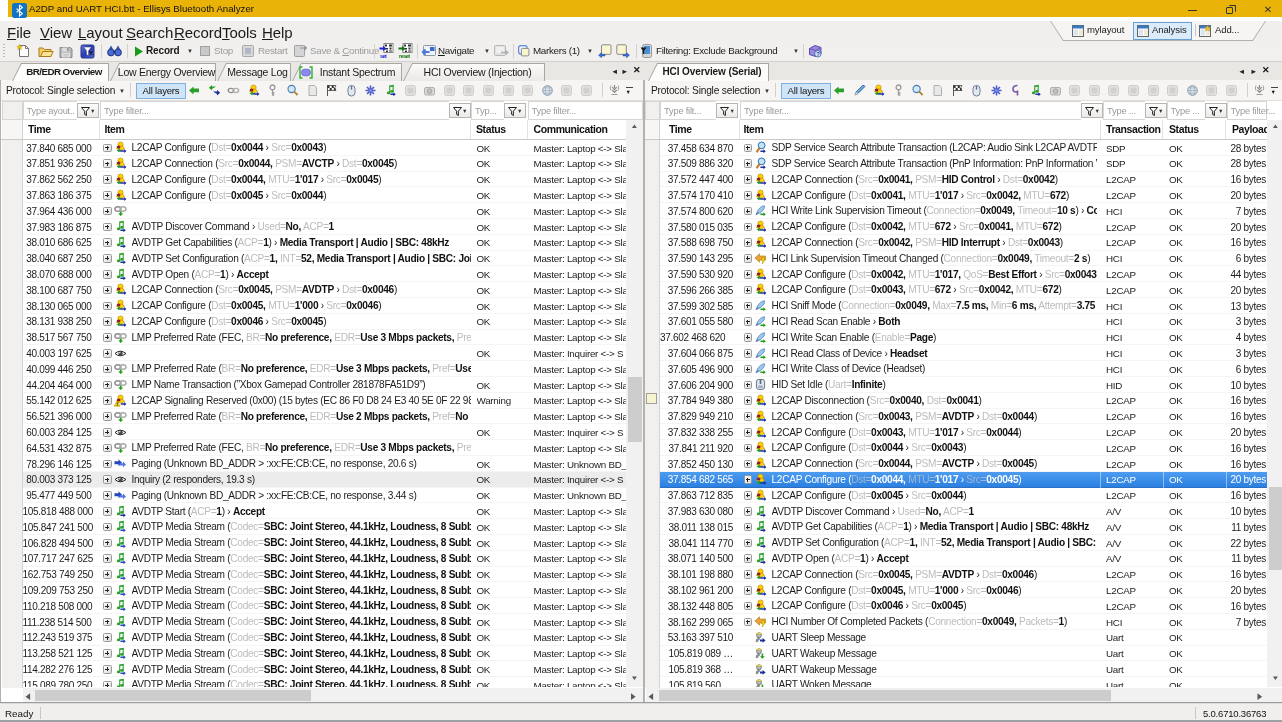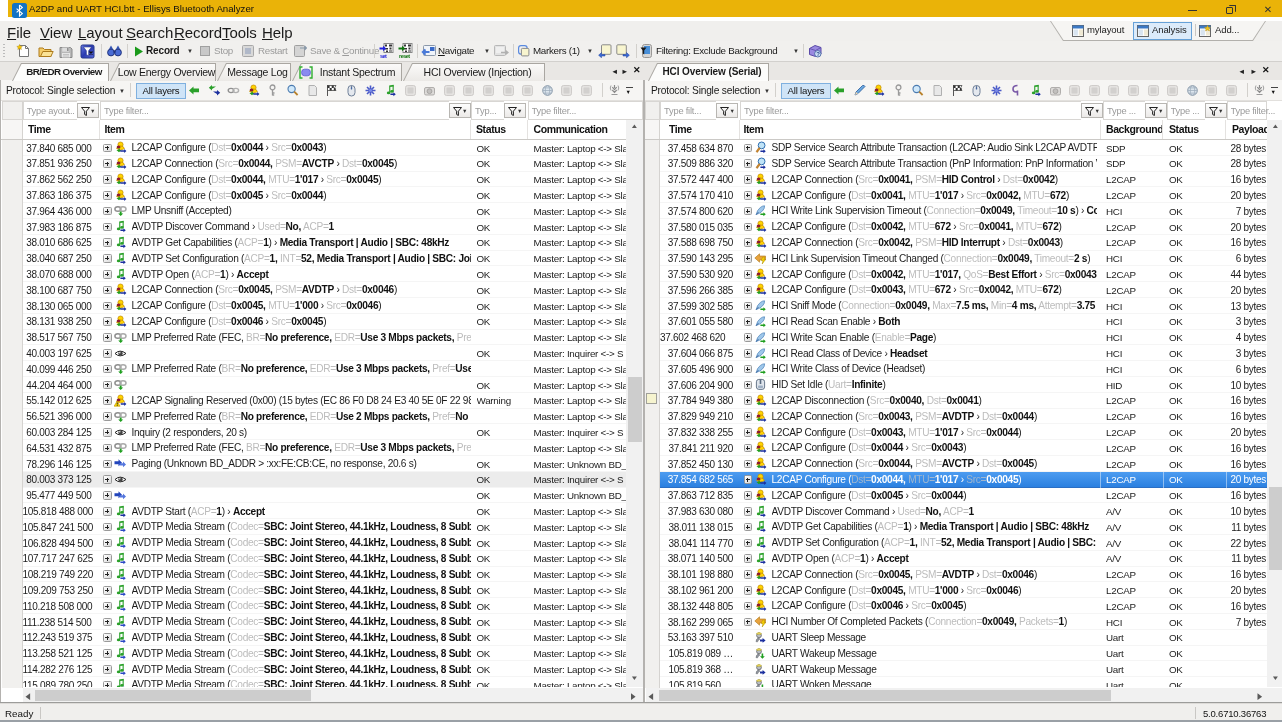--- a/index.html
+++ b/index.html
@@ -557,21 +557,20 @@
         <span class="itx" style="left:109px;width:339px">L2CAP Configure (<i>Dst=</i><b>0x0045</b> › <i>Src=</i><b>0x0044</b>)</span>
         <span class="st" style="left:454px;width:48px">OK</span>
         <span class="st" style="left:511px;width:92px">Master: Laptop &lt;-&gt; Sla</span>
       </div>
 <div class="row" style="top:63.2px">
         <span class="tm" style="left:0px;width:69px">37.964 436 000</span>
         <span class="exp" style="left:80.5px"></span>
         <svg class="ric" style="left:91px;top:1.2px" width="13" height="13" viewBox="0 0 13 13">
           <use href="#chain"></use>
         </svg>
-        <span class="itx" style="left:109px;width:339px">LMP Unsniff (Accepted)</span>
         <span class="st" style="left:454px;width:48px">OK</span>
         <span class="st" style="left:511px;width:92px">Master: Laptop &lt;-&gt; Sla</span>
       </div>
 <div class="row" style="top:79.0px">
         <span class="tm" style="left:0px;width:69px">37.983 186 875</span>
         <span class="exp" style="left:80.5px"></span>
         <svg class="ric" style="left:91px;top:1.2px" width="13" height="13" viewBox="0 0 13 13">
           <use href="#note"></use>
         </svg>
         <span class="itx" style="left:109px;width:339px">AVDTP Discover Command › <i>Used=</i><b>No,</b> <i>ACP=</i><b>1</b></span>
@@ -666,20 +665,21 @@
         <span class="itx" style="left:109px;width:339px">LMP Preferred Rate (<i>BR=</i><b>No preference,</b> <i>EDR=</i><b>Use 3 Mbps packets,</b> <i>Pref=</i><b>Use 5-…</b></span>
         <span class="st" style="left:454px;width:48px"></span>
         <span class="st" style="left:511px;width:92px">Master: Laptop &lt;-&gt; Sla</span>
       </div>
 <div class="row" style="top:237.0px">
         <span class="tm" style="left:0px;width:69px">44.204 464 000</span>
         <span class="exp" style="left:80.5px"></span>
         <svg class="ric" style="left:91px;top:1.2px" width="13" height="13" viewBox="0 0 13 13">
           <use href="#chain"></use>
         </svg>
+        <span class="itx" style="left:109px;width:339px">LMP Name Transaction (”Xbox Gamepad Controller 281878FA51D9”)</span>
         <span class="st" style="left:454px;width:48px">OK</span>
         <span class="st" style="left:511px;width:92px">Master: Laptop &lt;-&gt; Sla</span>
       </div>
 <div class="row" style="top:252.8px">
         <span class="tm" style="left:0px;width:69px">55.142 012 625</span>
         <span class="exp" style="left:80.5px"></span>
         <svg class="ric" style="left:91px;top:1.2px" width="13" height="13" viewBox="0 0 13 13">
           <use href="#bellw"></use>
         </svg>
         <span class="itx" style="left:109px;width:339px">L2CAP Signaling Reserved (0x00) (15 bytes (EC 86 F0 D8 24 E3 40 5E 0F 22 98 D…</span>
@@ -695,21 +695,20 @@
         <span class="itx" style="left:109px;width:339px">LMP Preferred Rate (<i>BR=</i><b>No preference,</b> <i>EDR=</i><b>Use 2 Mbps packets,</b> <i>Pref=</i><b>No pre…</b></span>
         <span class="st" style="left:454px;width:48px"></span>
         <span class="st" style="left:511px;width:92px">Master: Laptop &lt;-&gt; Sla</span>
       </div>
 <div class="row" style="top:284.40000000000003px">
         <span class="tm" style="left:0px;width:69px">60.003 284 125</span>
         <span class="exp" style="left:80.5px"></span>
         <svg class="ric" style="left:91px;top:1.2px" width="13" height="13" viewBox="0 0 13 13">
           <use href="#eye"></use>
         </svg>
-        <span class="itx" style="left:109px;width:339px">Inquiry (2 responders, 20 s)</span>
         <span class="st" style="left:454px;width:48px">OK</span>
         <span class="st" style="left:511px;width:92px">Master: Inquirer &lt;-&gt; S</span>
       </div>
 <div class="row" style="top:300.2px">
         <span class="tm" style="left:0px;width:69px">64.531 432 875</span>
         <span class="exp" style="left:80.5px"></span>
         <svg class="ric" style="left:91px;top:1.2px" width="13" height="13" viewBox="0 0 13 13">
           <use href="#chain"></use>
         </svg>
         <span class="itx" style="left:109px;width:339px">LMP Preferred Rate (FEC, <i>BR=</i><b>No preference,</b> <i>EDR=</i><b>Use 3 Mbps packets,</b> <i>Pref=</i></span>
@@ -725,29 +724,31 @@
         <span class="itx" style="left:109px;width:339px">Paging (Unknown BD_ADDR &gt; :xx:FE:CB:CE, no response, 20.6 s)</span>
         <span class="st" style="left:454px;width:48px">OK</span>
         <span class="st" style="left:511px;width:92px">Master: Unknown BD_A</span>
       </div>
 <div class="row alt" style="top:331.8px">
         <span class="tm" style="left:0px;width:69px">80.003 373 125</span>
         <span class="exp" style="left:80.5px"></span>
         <svg class="ric" style="left:91px;top:1.2px" width="13" height="13" viewBox="0 0 13 13">
           <use href="#eye"></use>
         </svg>
+        <span class="itx" style="left:109px;width:339px">Inquiry (2 responders, 19.3 s)</span>
         <span class="st" style="left:454px;width:48px">OK</span>
         <span class="st" style="left:511px;width:92px">Master: Inquirer &lt;-&gt; S</span>
       </div>
 <div class="row" style="top:347.6px">
         <span class="tm" style="left:0px;width:69px">95.477 449 500</span>
         <span class="exp" style="left:80.5px"></span>
         <svg class="ric" style="left:91px;top:1.2px" width="13" height="13" viewBox="0 0 13 13">
           <use href="#pag"></use>
         </svg>
+        <span class="itx" style="left:109px;width:339px">Paging (Unknown BD_ADDR &gt; :xx:FE:CB:CE, no response, 3.44 s)</span>
         <span class="st" style="left:454px;width:48px">OK</span>
         <span class="st" style="left:511px;width:92px">Master: Unknown BD_A</span>
       </div>
 <div class="row" style="top:363.40000000000003px">
         <span class="tm" style="left:0px;width:69px">105.818 488 000</span>
         <span class="exp" style="left:80.5px"></span>
         <svg class="ric" style="left:91px;top:1.2px" width="13" height="13" viewBox="0 0 13 13">
           <use href="#note"></use>
         </svg>
         <span class="itx" style="left:109px;width:339px">AVDTP Start (<i>ACP=</i><b>1</b>) › <b>Accept</b></span>
@@ -778,21 +779,21 @@
         <span class="tm" style="left:0px;width:69px">107.717 247 625</span>
         <span class="exp" style="left:80.5px"></span>
         <svg class="ric" style="left:91px;top:1.2px" width="13" height="13" viewBox="0 0 13 13">
           <use href="#notems"></use>
         </svg>
         <span class="itx" style="left:109px;width:339px">AVDTP Media Stream (<i>Codec=</i><b>SBC: Joint Stereo, 44.1kHz, Loudness, 8 Subbands, S.</b></span>
         <span class="st" style="left:454px;width:48px">OK</span>
         <span class="st" style="left:511px;width:92px">Master: Laptop &lt;-&gt; Sla</span>
       </div>
 <div class="row" style="top:426.6px">
-        <span class="tm" style="left:0px;width:69px">108.219 749 220</span>
+        <span class="tm" style="left:0px;width:69px">162.753 749 250</span>
         <span class="exp" style="left:80.5px"></span>
         <svg class="ric" style="left:91px;top:1.2px" width="13" height="13" viewBox="0 0 13 13">
           <use href="#notems"></use>
         </svg>
         <span class="itx" style="left:109px;width:339px">AVDTP Media Stream (<i>Codec=</i><b>SBC: Joint Stereo, 44.1kHz, Loudness, 8 Subbands, S.</b></span>
         <span class="st" style="left:454px;width:48px">OK</span>
         <span class="st" style="left:511px;width:92px">Master: Laptop &lt;-&gt; Sla</span>
       </div>
 <div class="row" style="top:442.40000000000003px">
         <span class="tm" style="left:0px;width:69px">109.209 753 250</span>
@@ -1024,21 +1025,21 @@
 </div>
 <div class="ab hdr hdrb" style="left:0;width:622px">
 <div class="ab hcell gutter" style="left:0px;width:15px;background:#f7f6f5"></div>
 <div class="ab hcell" style="left:15px;width:80px">
         <div class="ab htxt" style="left:9px">Time</div>
       </div>
 <div class="ab hcell" style="left:95px;width:360.5px">
         <div class="ab htxt" style="left:3.5px">Item</div>
       </div>
 <div class="ab hcell" style="left:455.5px;width:62px">
-        <div class="ab htxt" style="left:5.5px">Background</div>
+        <div class="ab htxt" style="left:5.5px">Transaction</div>
       </div>
 <div class="ab hcell" style="left:517.5px;width:63.5px">
         <div class="ab htxt" style="left:6.5px">Status</div>
       </div>
 <div class="ab hcell" style="left:581px;width:41px;border-right:none">
         <div class="ab htxt" style="left:6px">Payload</div>
       </div>
 </div>
 <div class="ab gutter" style="left:0px;top:59.5px;width:14.5px;height:548.9px"></div>
 <div class="ab" style="left:0.5px;top:313px;width:11px;height:11px;border:1px solid #a0a09a;background:#f6f4cf"></div>
@@ -1152,21 +1153,21 @@
         <span class="st" style="left:446px;width:55px">L2CAP</span>
         <span class="st" style="left:509px;width:55px">OK</span>
         <span class="tm" style="left:536px;width:70px">20 bytes</span>
       </div>
 <div class="row" style="top:158.0px">
         <span class="tm" style="left:0px;width:73px">37.599 302 585</span>
         <span class="exp" style="left:83.5px"></span>
         <svg class="ric" style="left:94px;top:1.2px" width="13" height="13" viewBox="0 0 13 13">
           <use href="#quill"></use>
         </svg>
-        <span class="itx" style="left:111.5px;width:325px">HCI Sniff Mode (<i>Connection=</i><b>0x0049,</b> <i>Max=</i><b>7.5 ms,</b> <i>Min=</i><b>4 ms,</b> <i>Attempt=</i><b>3.75 …</b></span>
+        <span class="itx" style="left:111.5px;width:325px">HCI Sniff Mode (<i>Connection=</i><b>0x0049,</b> <i>Max=</i><b>7.5 ms,</b> <i>Min=</i><b>6 ms,</b> <i>Attempt=</i><b>3.75 …</b></span>
         <span class="st" style="left:446px;width:55px">HCI</span>
         <span class="st" style="left:509px;width:55px">OK</span>
         <span class="tm" style="left:536px;width:70px">13 bytes</span>
       </div>
 <div class="row" style="top:173.8px">
         <span class="tm" style="left:0px;width:73px">37.601 055 580</span>
         <span class="exp" style="left:83.5px"></span>
         <svg class="ric" style="left:94px;top:1.2px" width="13" height="13" viewBox="0 0 13 13">
           <use href="#quill"></use>
         </svg>

